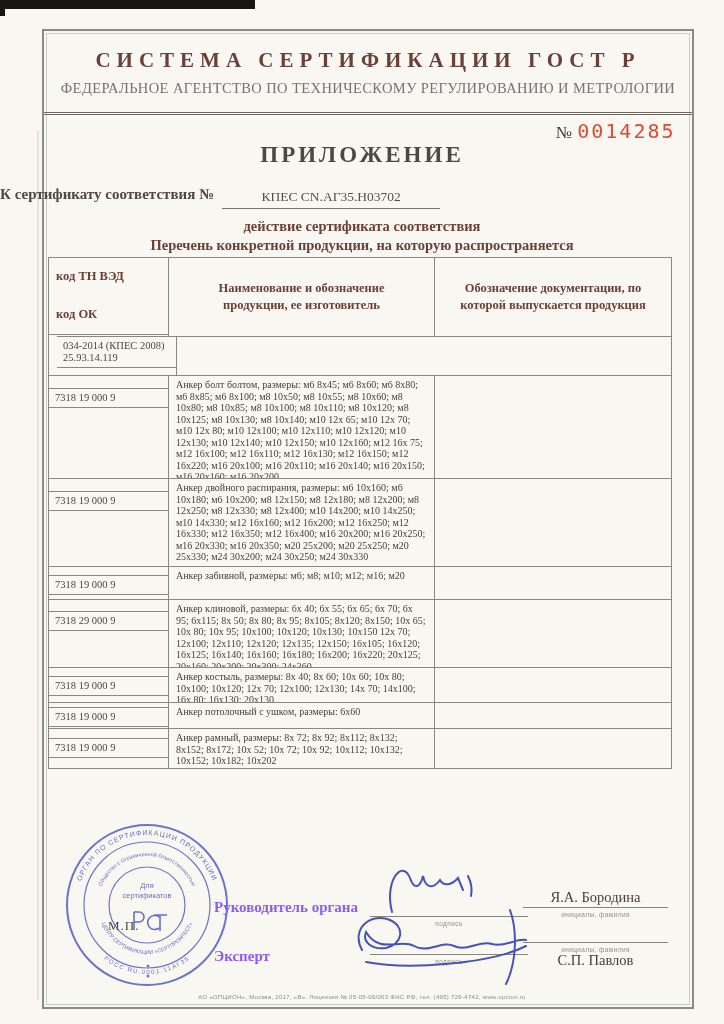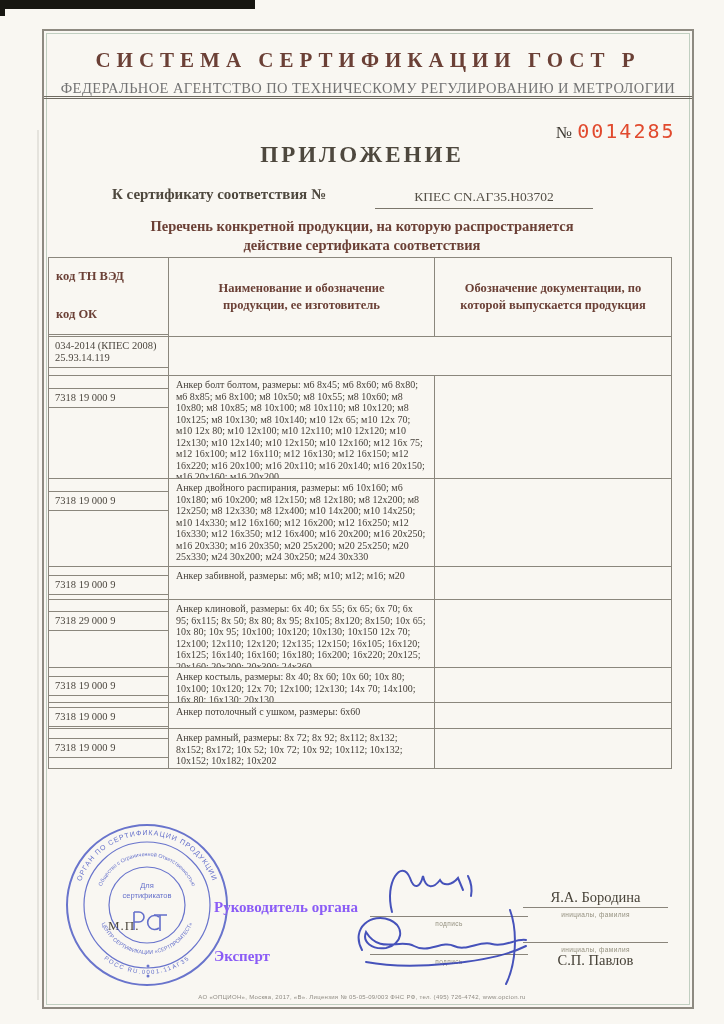--- a/index.html
+++ b/index.html
@@ -6,32 +6,32 @@
   .page{position:relative;width:724px;height:1024px;background:#f9f7f2;overflow:hidden;
         font-family:"Liberation Serif", serif;color:#46413a;}
   
   .scan-strip{position:absolute;left:0;top:0;width:255px;height:9px;background:#171611;}
   .scan-edge{position:absolute;left:0;top:0;width:5px;height:16px;background:#171611;}
   .scan-shadow{position:absolute;left:37px;top:130px;width:2px;height:870px;background:rgba(90,85,75,.12);}
   
   .frame{position:absolute;left:42px;top:29px;width:652px;height:980px;border:2px solid #8e8a81;box-sizing:border-box;}
   .frame-inner{position:absolute;left:46px;top:33px;width:644px;height:972px;border:1px solid #b3c4b4;box-sizing:border-box;opacity:.8;}
   
-  .head{position:absolute;left:44px;top:31px;width:648px;height:68px;border-bottom:3px double #6f6b61;
+  .head{position:absolute;left:44px;top:31px;width:648px;height:84px;border-bottom:3px double #6f6b61;
         text-align:center;box-sizing:border-box;}
   .head-line1{margin-top:17px;font-weight:bold;font-size:21px;letter-spacing:6px;color:#6b4036;}
   .head-line2{margin-top:7px;font-weight:normal;font-size:14.5px;letter-spacing:.4px;color:#737373;}
   
   .formnum{position:absolute;left:556px;top:119px;display:flex;align-items:baseline;}
   .formnum .sign{font-size:17px;color:#3f3b34;margin-right:5px;}
   .formnum .digits{font-family:"DejaVu Sans Mono", monospace;font-size:20px;letter-spacing:2px;color:#e14a2e;}
   
   .title{position:absolute;left:0;top:142px;width:724px;text-align:center;font-weight:bold;
          font-size:23px;letter-spacing:3px;color:#4e483e;}
-  .certline{position:absolute;left:0;top:183px;width:705px;display:flex;justify-content:center;align-items:flex-end;gap:41px;}
+  .certline{position:absolute;left:0;top:183px;width:705px;display:flex;align-items:flex-end;}
   .certline .lbl{font-weight:bold;font-size:15px;color:#4e483e;}
   .certline .val{display:inline-block;width:218px;margin-left:8px;border-bottom:1.3px solid #7b766b;
                  text-align:center;font-size:13.5px;color:#555047;padding-bottom:3px;transform:translateY(6px);}
   .purpose{position:absolute;left:0;top:217px;width:724px;text-align:center;font-weight:bold;
            font-size:14.5px;line-height:19px;color:#6b4036;}
   
   .table{position:absolute;left:48px;top:257px;width:624px;border:1px solid #8b877d;box-sizing:border-box;
          font-size:10px;line-height:11.5px;color:#46413a;}
   .t-row{display:flex;box-sizing:border-box;overflow:hidden;}
   .t-row + .t-row{border-top:1px solid #8b877d;}
@@ -44,21 +44,21 @@
   .t-head .c1{display:block;padding:0;}
   .h-half{height:38px;display:flex;align-items:center;padding-left:7px;box-sizing:border-box;
           font-weight:bold;font-size:12.5px;color:#6b4036;}
   .h-half.top{border-bottom:1px solid #8b877d;height:39px;}
   .code{font-size:10.5px;color:#4b463e;}
   .code.pre{white-space:pre-line;}
   .code-first{padding:3px 5px 4px 6px;border-bottom:1px solid #8b877d;}
   .strip{height:11px;border-bottom:1px solid #8b877d;}
   .codebox{border-top:1px solid #8b877d;border-bottom:1px solid #8b877d;padding:3px 5px 3px 6px;}
   .sp4{height:4px;} .sp8{height:8px;} .sp9{height:9px;} .sp11{height:11px;} .sp12{height:12px;}
-  .r0{height:39px;} .r1{height:103px;} .r2{height:88px;} .r3{height:33px;}
+  .r0{height:39px;margin-left:8px;} .r1{height:103px;} .r2{height:88px;} .r3{height:33px;}
   .r4{height:68px;} .r5{height:35px;} .r6{height:26px;} .r7{height:40px;}
   
   .mp{position:absolute;left:108px;top:918px;font-size:13px;color:#4e483f;letter-spacing:1px;}
   .role{position:absolute;font-weight:bold;font-size:15px;color:#8b5cf6;}
   .role.head-role{left:214px;top:899px;}
   .role.expert-role{left:214px;top:937px;margin-top:11px;}
   .sigline{position:absolute;border-bottom:1.2px solid #8a857b;}
   .sigline.s1{left:370px;top:916px;width:158px;}
   .sigline.s2{left:370px;top:954px;width:158px;}
   .sigline.n1{left:523px;top:907px;width:145px;}
@@ -102,22 +102,22 @@
   </div>
 
   <div class="title">ПРИЛОЖЕНИЕ</div>
 
   <div class="certline">
     <span class="lbl">К сертификату соответствия №</span>
     <span class="val">КПЕС CN.АГ35.Н03702</span>
   </div>
 
   <div class="purpose">
+    <div>действие сертификата соответствия</div>
     <div>Перечень конкретной продукции,  на которую распространяется</div>
-    <div>действие сертификата соответствия</div>
   </div>
 
   <div class="table">
     <div class="t-row t-head">
       <div class="c1">
         <div class="h-half">код ТН ВЭД</div>
         <div class="h-half top">код ОК</div>
       </div>
       <div class="c2 hc">Наименование и обозначение продукции, ее изготовитель</div>
       <div class="c3 hc">Обозначение документации, по которой выпускается продукция</div>

